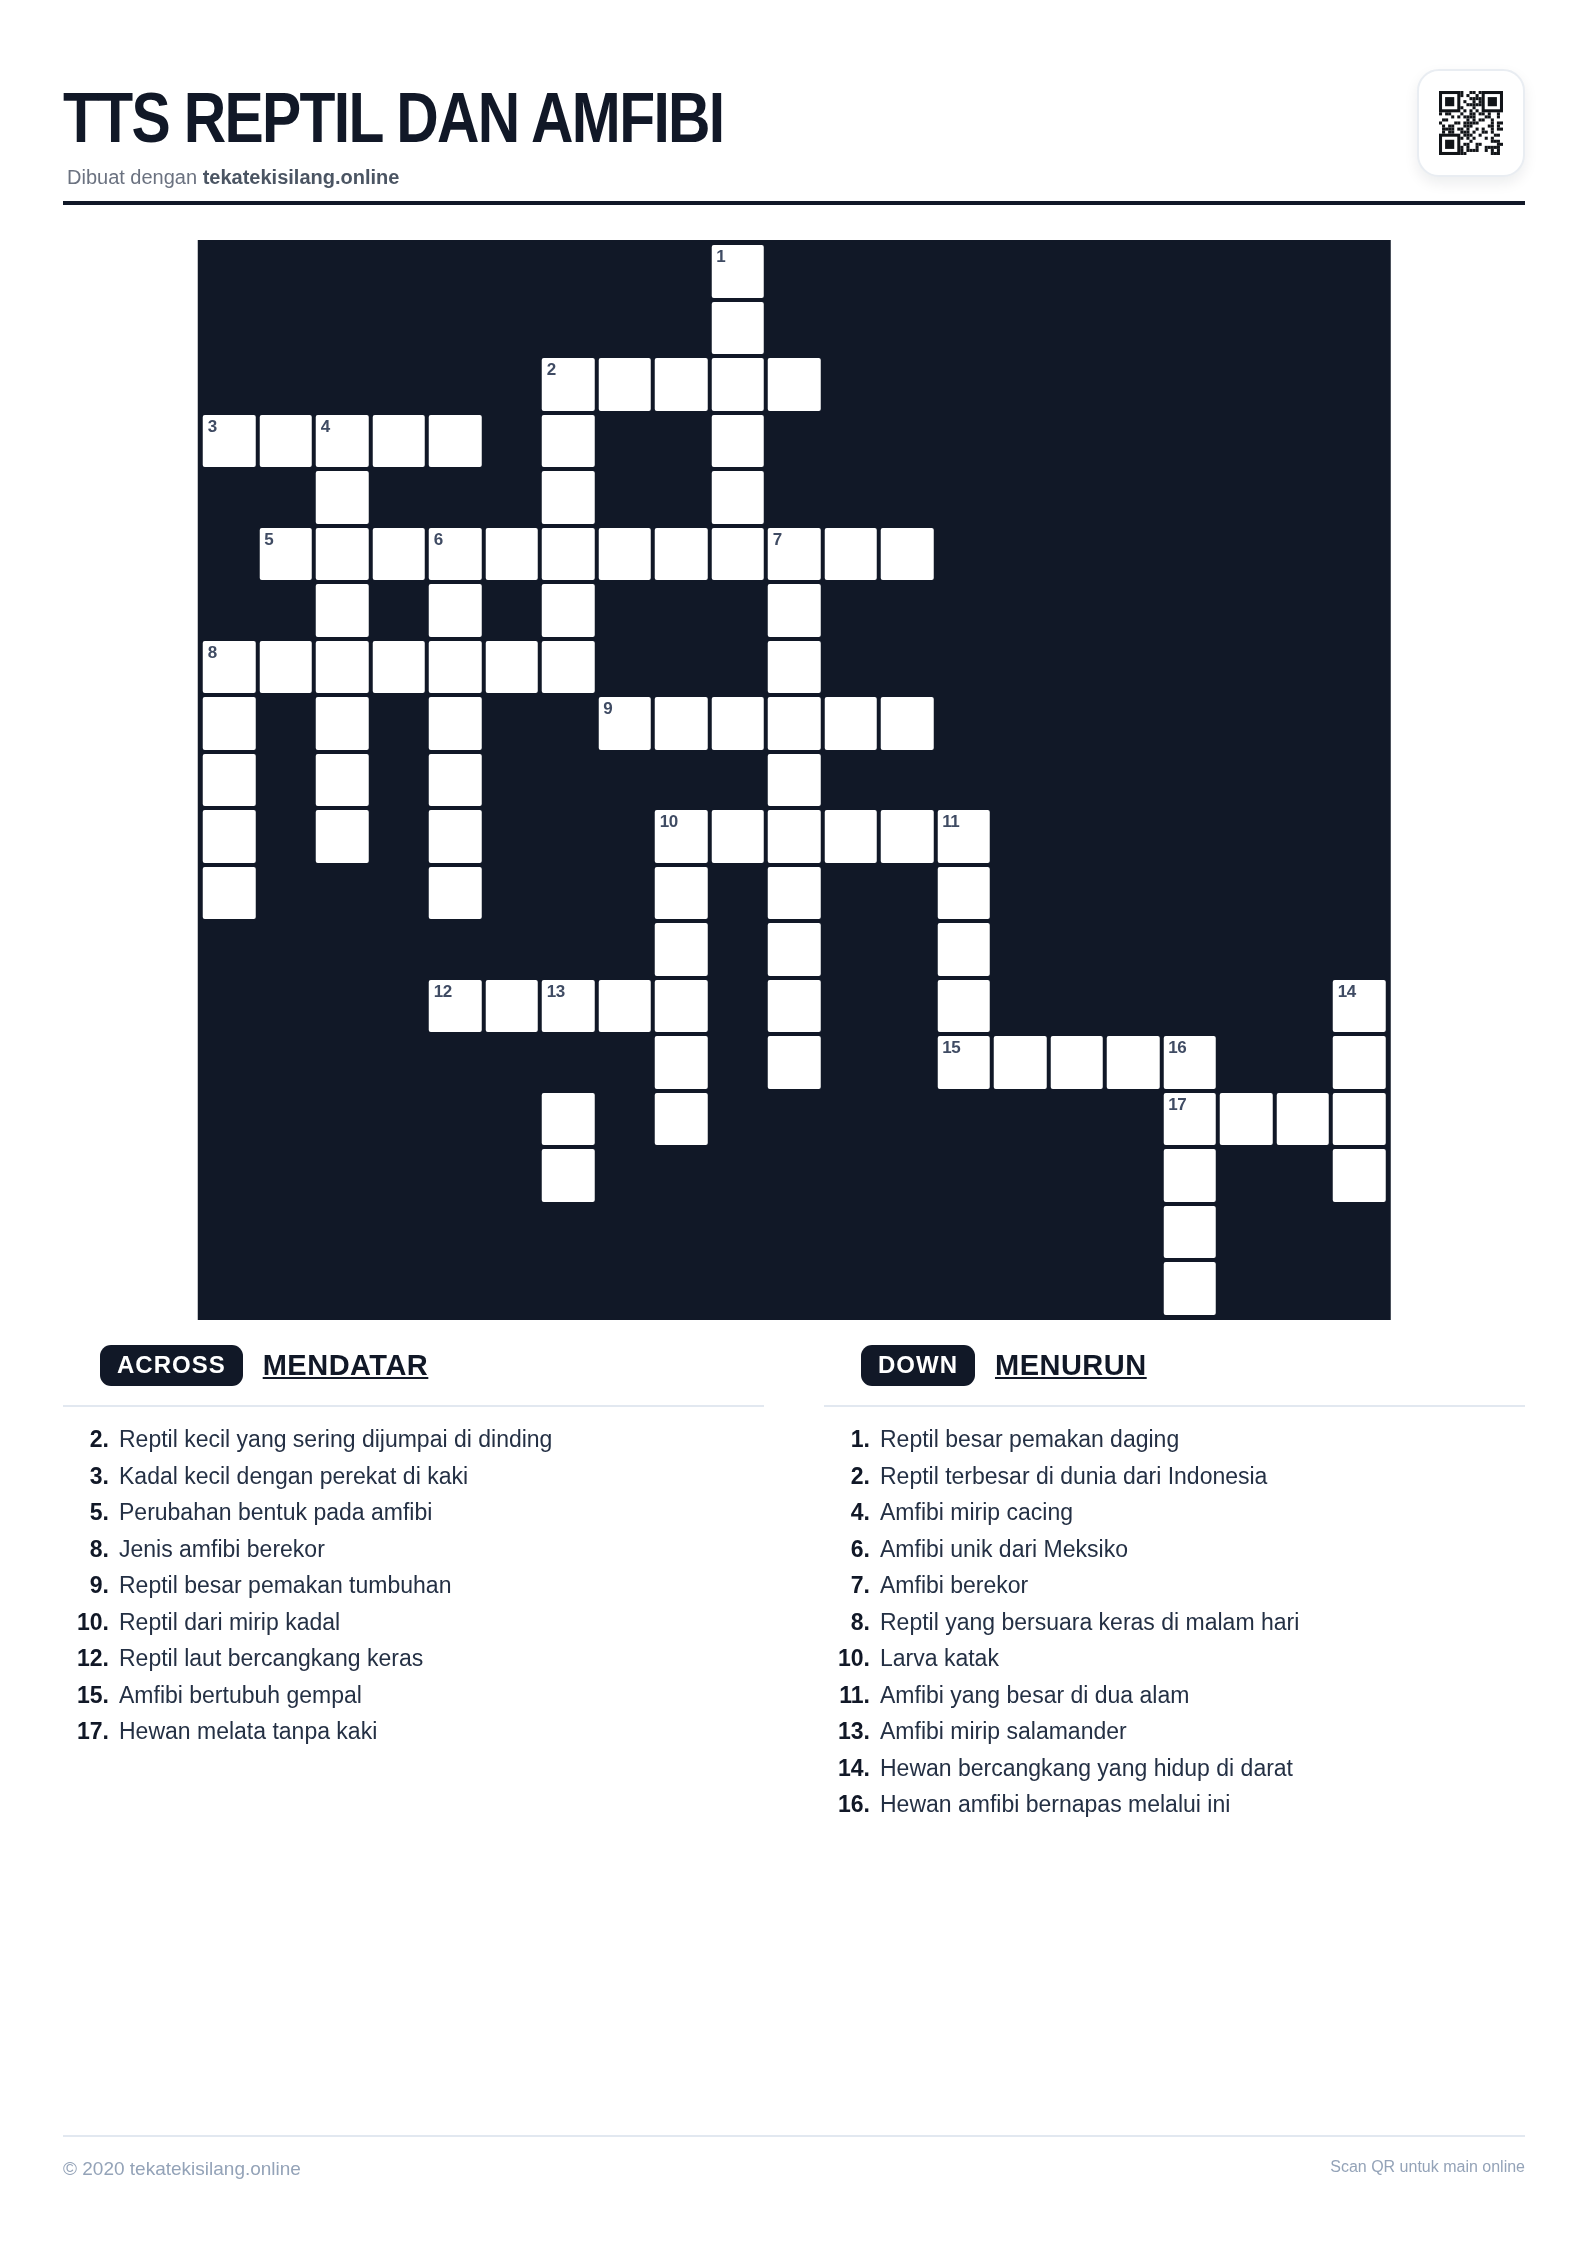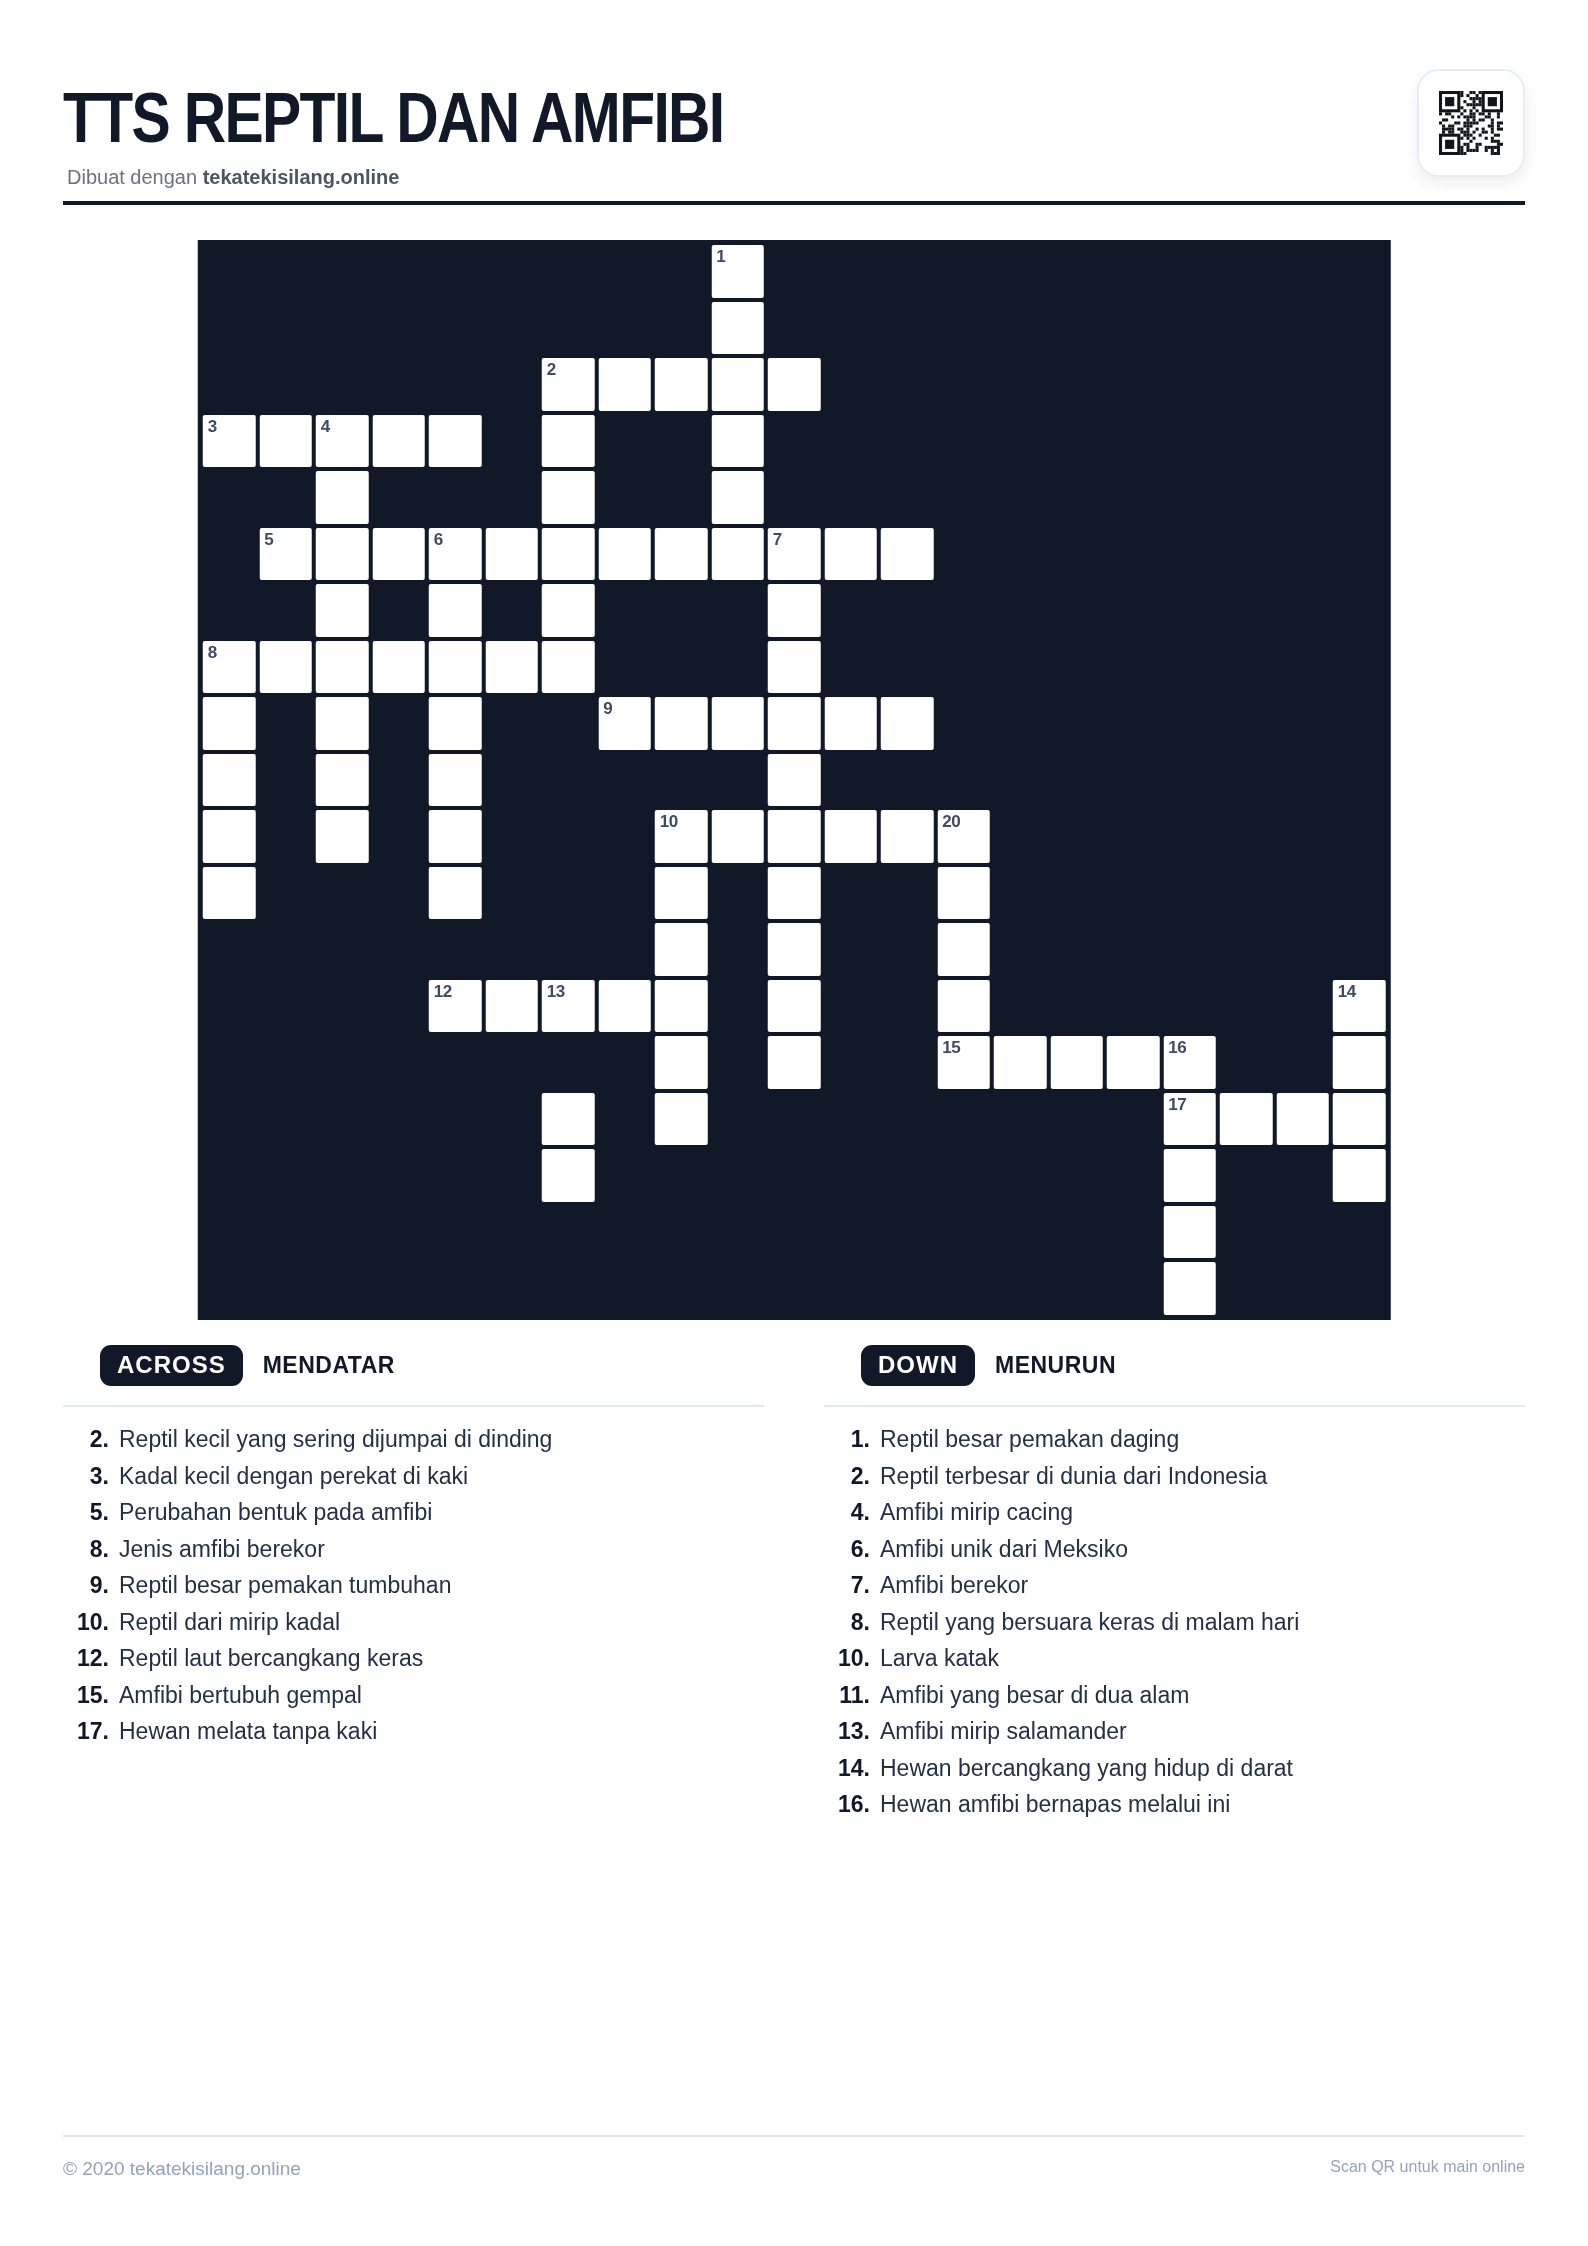--- a/index.html
+++ b/index.html
@@ -56,21 +56,21 @@
   
   .clues{
     position:absolute;left:63px;right:63px;top:1344px;
     display:grid;grid-template-columns:1fr 1fr;column-gap:60px;
   }
   .clue-head{display:flex;align-items:center;gap:20px;height:43px;padding-left:37px;}
   .badge{
     background:var(--dark);color:#fff;font-weight:700;font-size:24px;
     letter-spacing:1px;padding:8px 17px 9px;border-radius:11px;line-height:1;
   }
-  .clue-head h2{margin:0;font-size:23px;font-weight:700;letter-spacing:.5px;color:var(--dark);}
+  .clue-head h2{margin:0;font-size:29px;font-weight:700;letter-spacing:.5px;color:var(--dark);text-decoration:underline;}
   .clue-rule{height:2px;background:var(--divider);margin-top:18px;margin-bottom:14px;}
   ol.clue-list{list-style:none;margin:0;padding:0;}
   ol.clue-list li{display:flex;font-size:23px;line-height:36.5px;color:var(--clue-text);}
   ol.clue-list .cnum{min-width:46px;width:46px;text-align:right;font-weight:700;color:var(--dark);margin-right:10px;}
 
   
   .footer-rule{position:absolute;left:63px;right:63px;top:2135px;height:2px;background:var(--divider);}
   .footer-left{position:absolute;left:63px;top:2158px;font-size:19px;color:var(--footer);}
   .footer-right{position:absolute;right:63px;top:2158px;font-size:16px;color:var(--footer);}
 </style>
@@ -472,21 +472,21 @@
       <div class="gcell"></div>
       <div class="gcell"></div>
       <div class="gcell white">
         <span class="num">10</span>
       </div>
       <div class="gcell white"></div>
       <div class="gcell white"></div>
       <div class="gcell white"></div>
       <div class="gcell white"></div>
       <div class="gcell white">
-        <span class="num">20</span>
+        <span class="num">11</span>
       </div>
       <div class="gcell"></div>
       <div class="gcell"></div>
       <div class="gcell"></div>
       <div class="gcell"></div>
       <div class="gcell"></div>
       <div class="gcell"></div>
       <div class="gcell"></div>
       <div class="gcell white"></div>
       <div class="gcell"></div>

